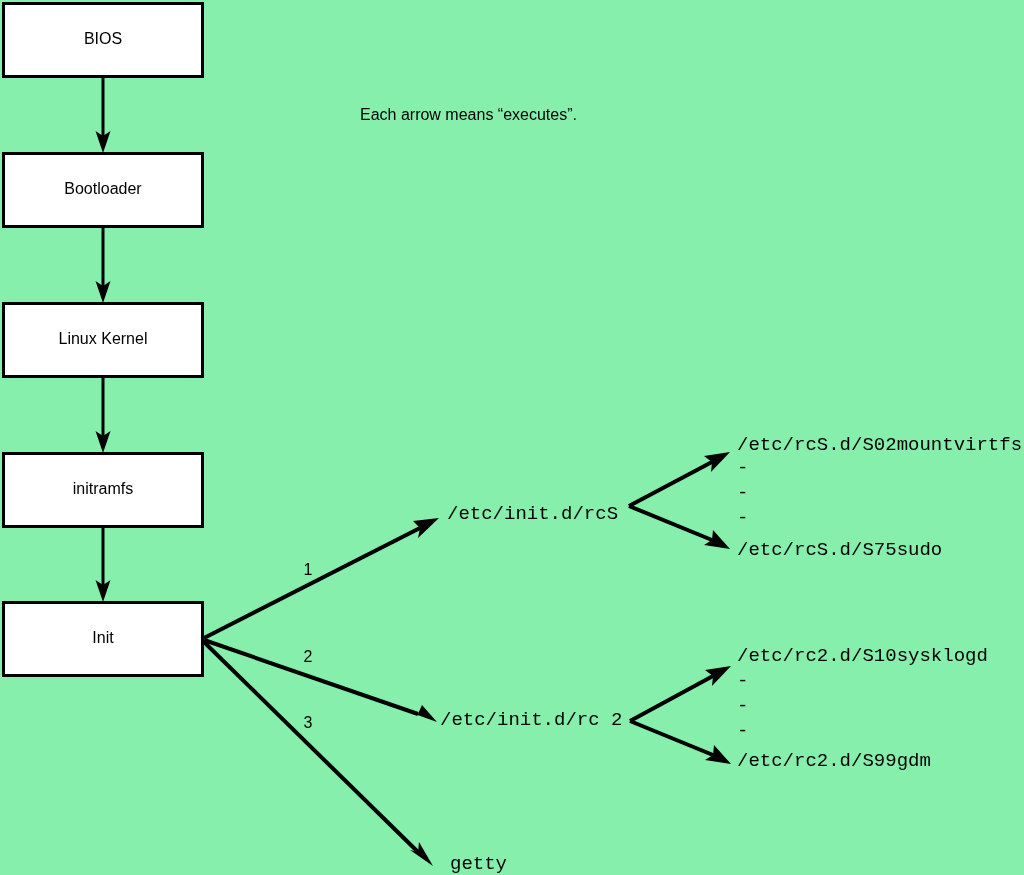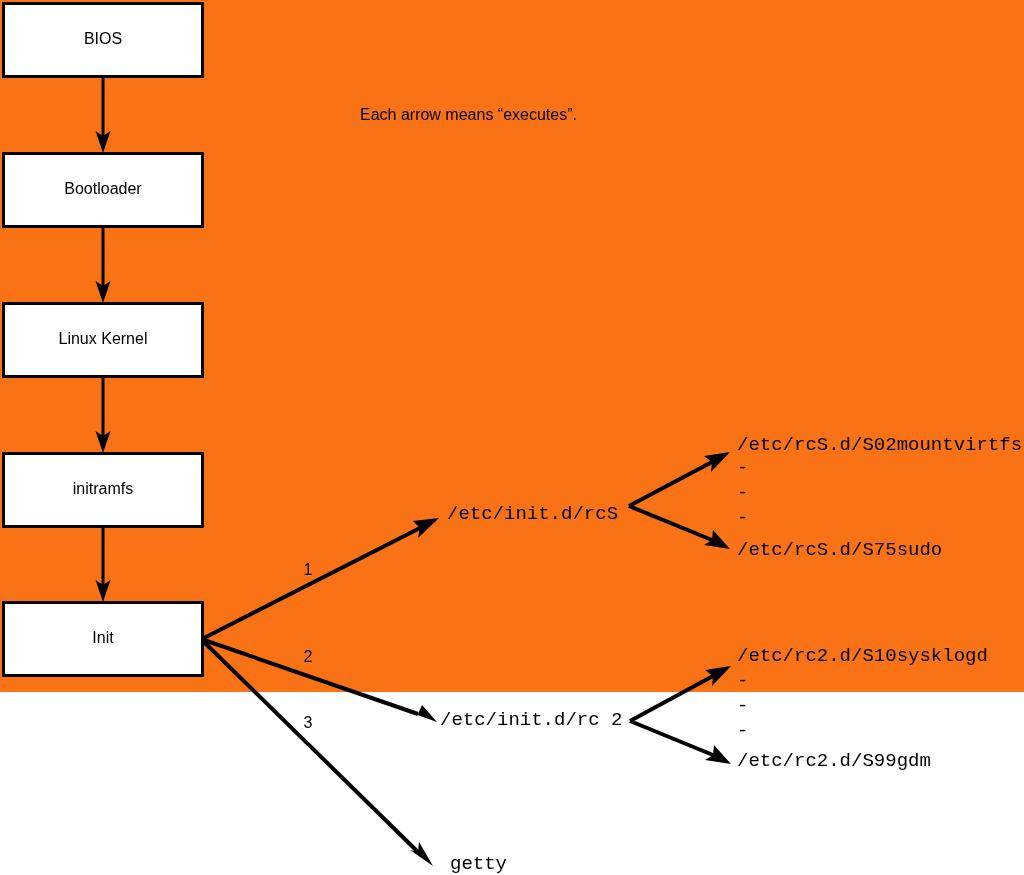--- a/index.html
+++ b/index.html
@@ -9,22 +9,22 @@
   }
   body {
     width: 1024px;
     height: 875px;
     overflow: hidden;
     font-family: "Liberation Sans", sans-serif;
   }
   #diagram-root {
     position: relative;
     width: 1024px;
-    height: 692px;
-    background: #f97316;
+    height: 875px;
+    background: #86efac;
   }
   svg.diagram {
     display: block;
     width: 1024px;
     height: 875px;
   }
   .node-box {
     fill: #ffffff;
     stroke: #000000;
     stroke-width: 3;

